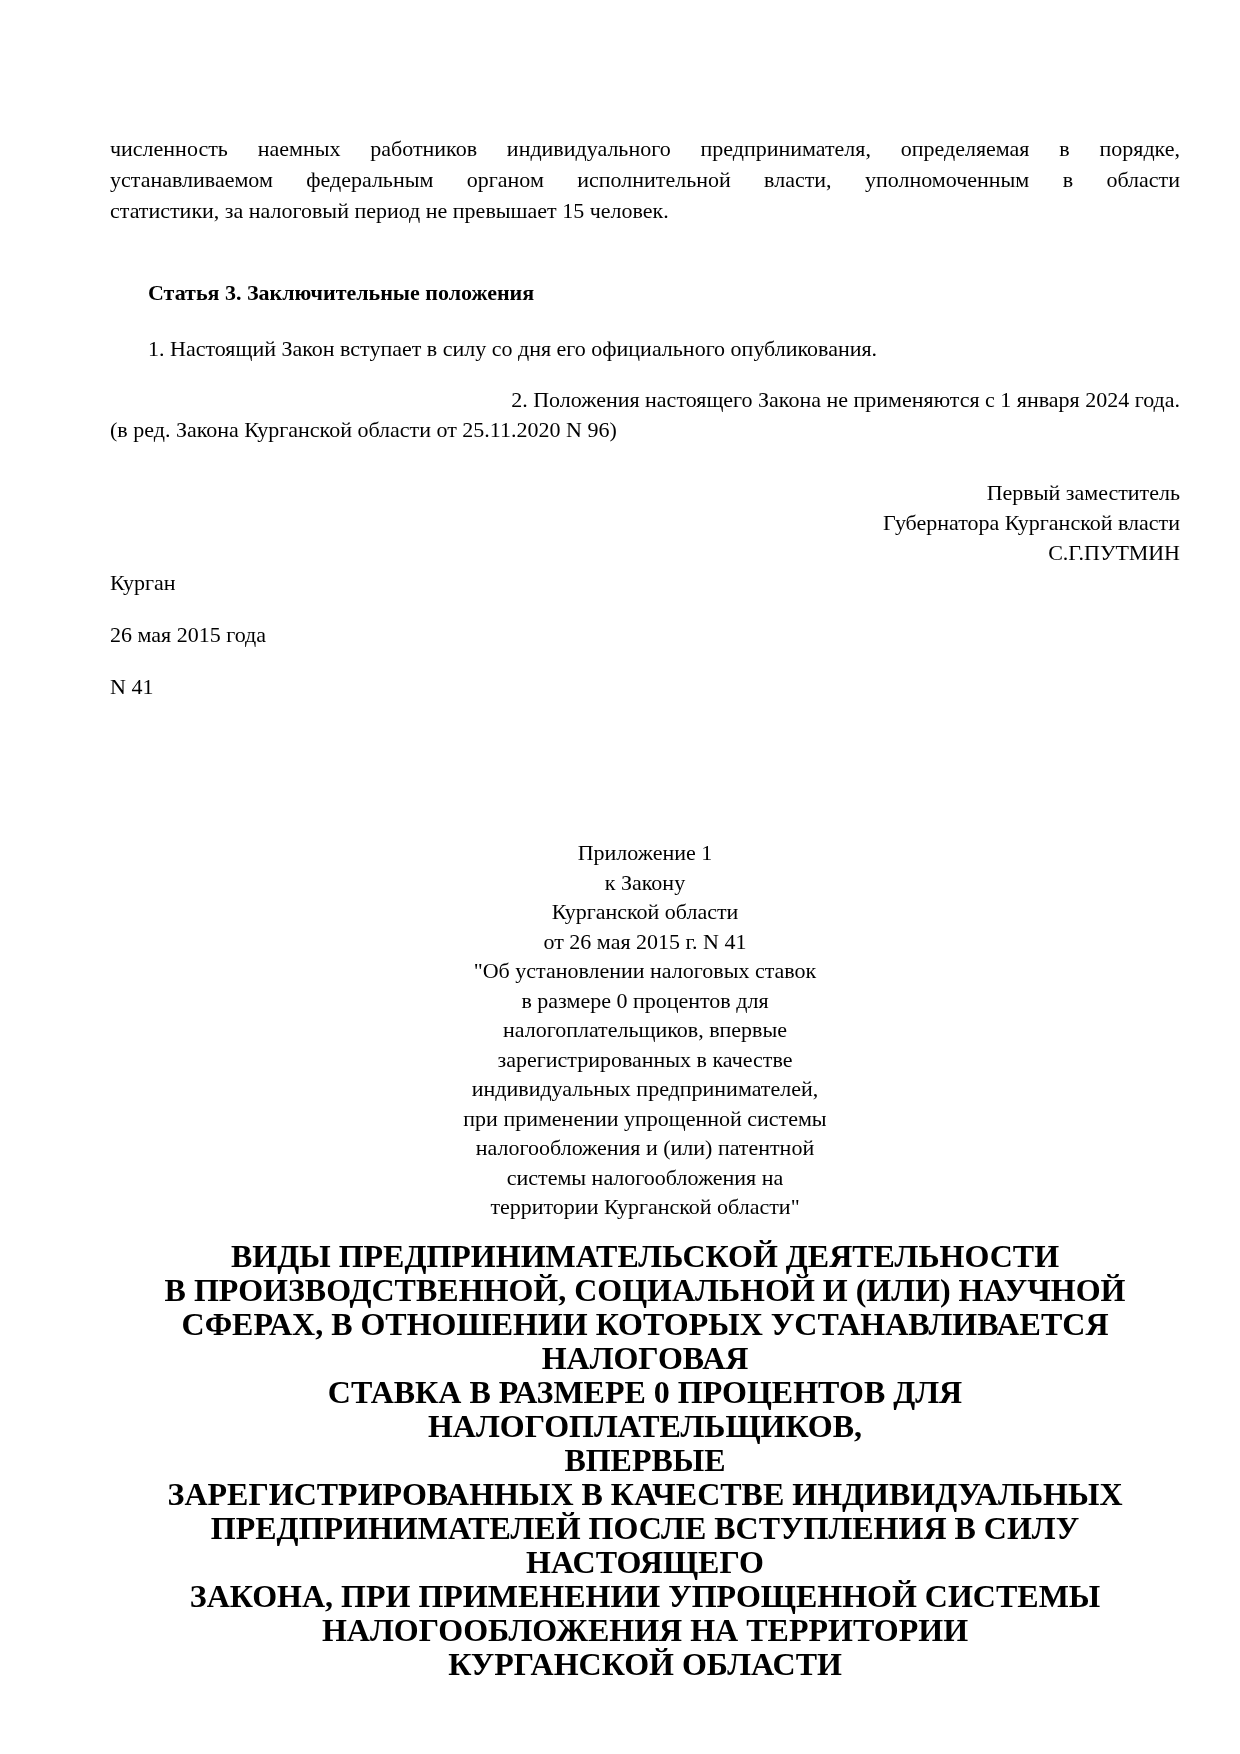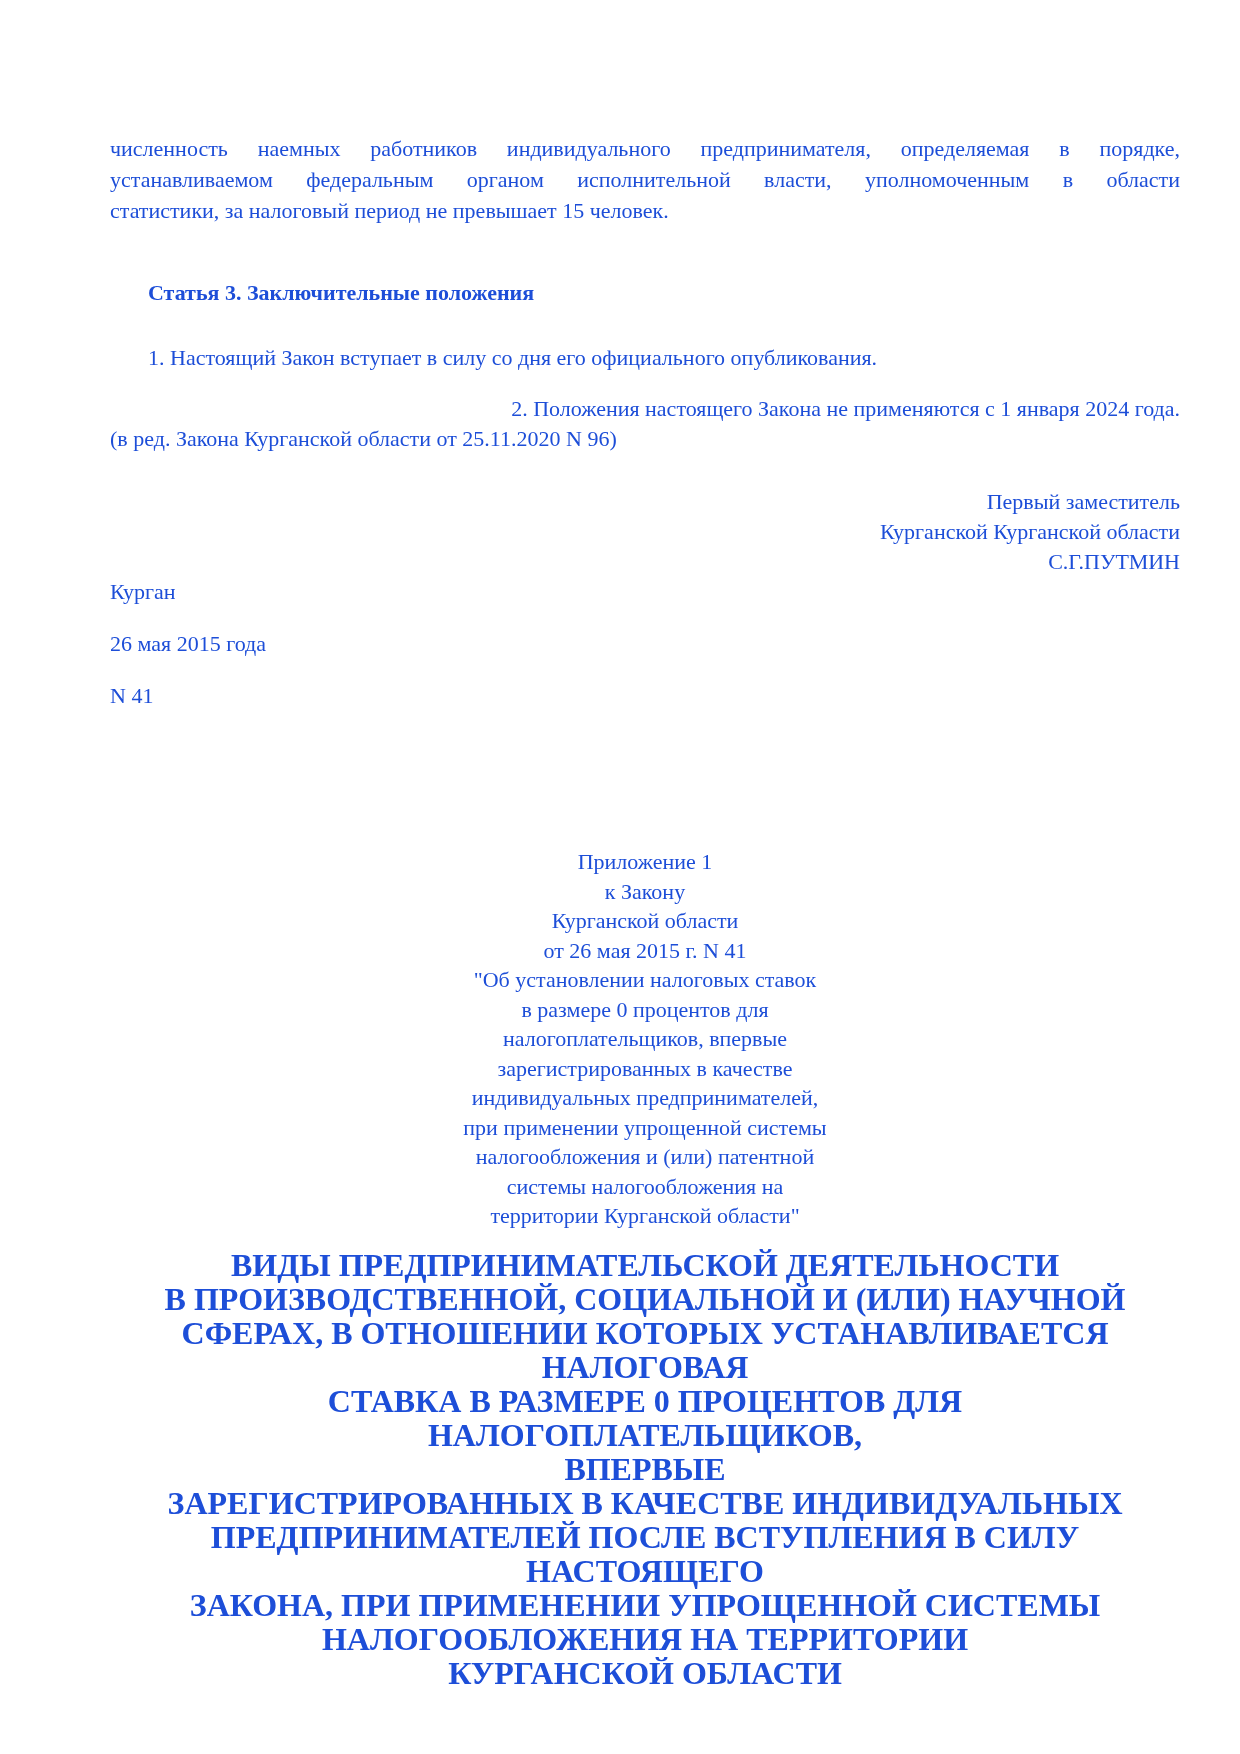--- a/index.html
+++ b/index.html
@@ -5,21 +5,21 @@
   html, body {
     margin: 0;
     padding: 0;
     background: #ffffff;
   }
   .page {
     position: relative;
     width: 1240px;
     height: 1754px;
     background: #ffffff;
-    color: #1d4ed8;
+    color: #000000;
     font-family: "Liberation Serif", "DejaVu Serif", serif;
     font-size: 22px;
     overflow: hidden;
   }
   .content {
     position: absolute;
     top: 0;
     left: 110px;
     width: 1070px;
     padding-top: 133px;
@@ -32,21 +32,21 @@
     text-align: justify;
     text-align-last: justify;
   }
   .article-heading {
     margin-top: 51px;
     line-height: 31px;
     font-weight: bold;
     text-indent: 38px;
   }
   .clause-1 {
-    margin-top: 34px;
+    margin-top: 25px;
     line-height: 31px;
     text-indent: 38px;
   }
   .clause-2-block {
     margin-top: 21px;
     line-height: 30px;
   }
   .clause-2-block .indent {
     text-indent: 38px;
     text-align: right;
@@ -97,21 +97,21 @@
 
     <div class="clause-1">1. Настоящий Закон вступает в силу со дня его официального опубликования.</div>
 
     <div class="clause-2-block">
       <div class="indent">2. Положения настоящего Закона не применяются с 1 января 2024 года.</div>
       <div>(в ред. Закона Курганской области от 25.11.2020 N 96)</div>
     </div>
 
     <div class="signature-block">
       <div>Первый заместитель</div>
-      <div>Курганской Курганской области</div>
+      <div>Губернатора Курганской власти</div>
       <div>С.Г.ПУТМИН</div>
     </div>
 
     <div class="place-line">Курган</div>
     <div class="date-line">26 мая 2015 года</div>
     <div class="number-line">N 41</div>
 
     <div class="appendix-ref-block">
       <div>Приложение 1</div>
       <div>к Закону</div>

